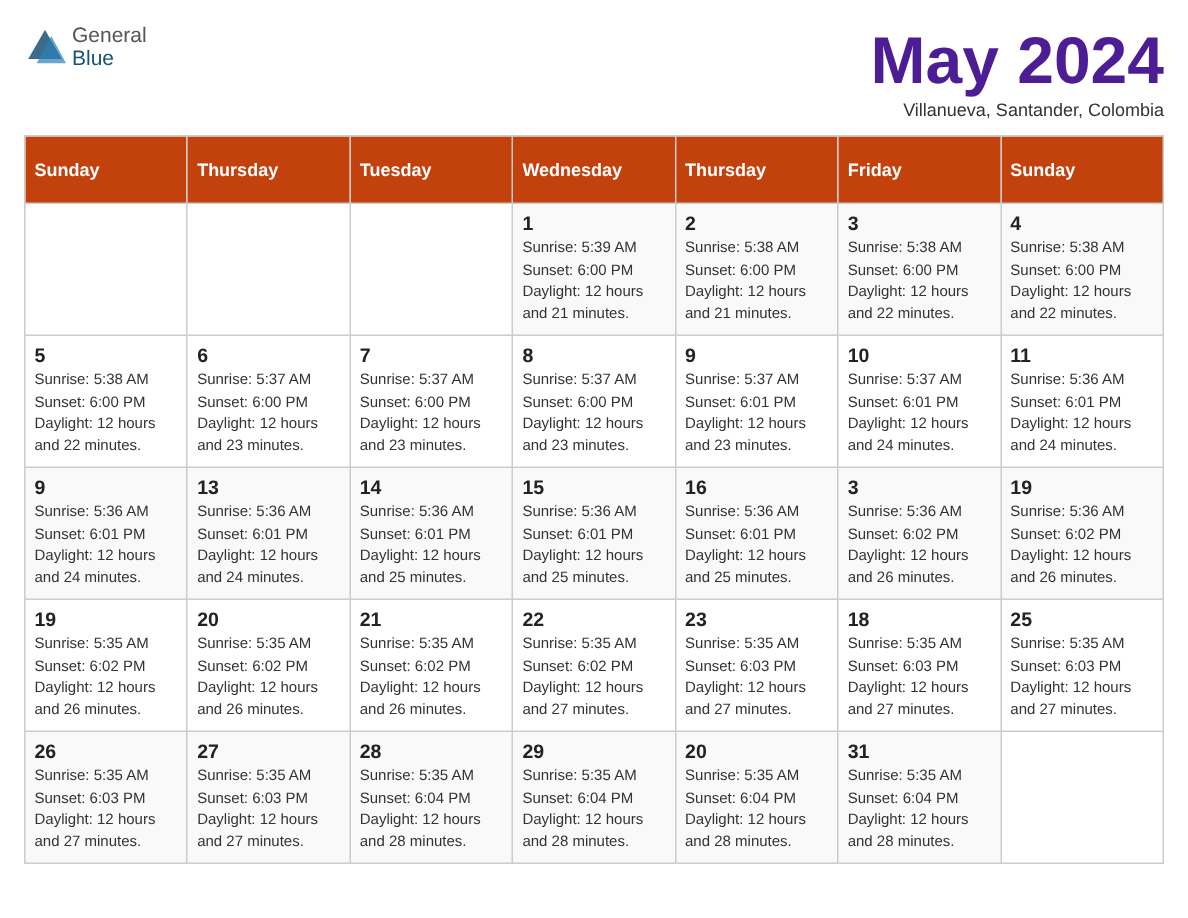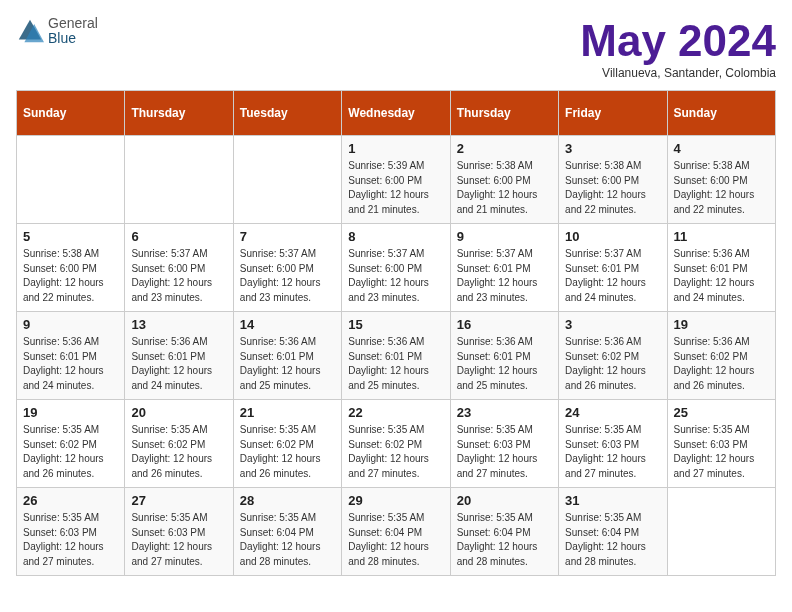--- a/index.html
+++ b/index.html
@@ -217,21 +217,21 @@
         </td>
         <td>
           <span class="day-num">22</span>
           <div class="day-info">Sunrise: 5:35 AM<br>Sunset: 6:02 PM<br>Daylight: 12 hours<br>and 27 minutes.</div>
         </td>
         <td>
           <span class="day-num">23</span>
           <div class="day-info">Sunrise: 5:35 AM<br>Sunset: 6:03 PM<br>Daylight: 12 hours<br>and 27 minutes.</div>
         </td>
         <td>
-          <span class="day-num">24</span>
+          <span class="day-num">18</span>
           <div class="day-info">Sunrise: 5:35 AM<br>Sunset: 6:03 PM<br>Daylight: 12 hours<br>and 27 minutes.</div>
         </td>
         <td>
           <span class="day-num">25</span>
           <div class="day-info">Sunrise: 5:35 AM<br>Sunset: 6:03 PM<br>Daylight: 12 hours<br>and 27 minutes.</div>
         </td>
       </tr>
       <tr>
         <td>
           <span class="day-num">26</span>

